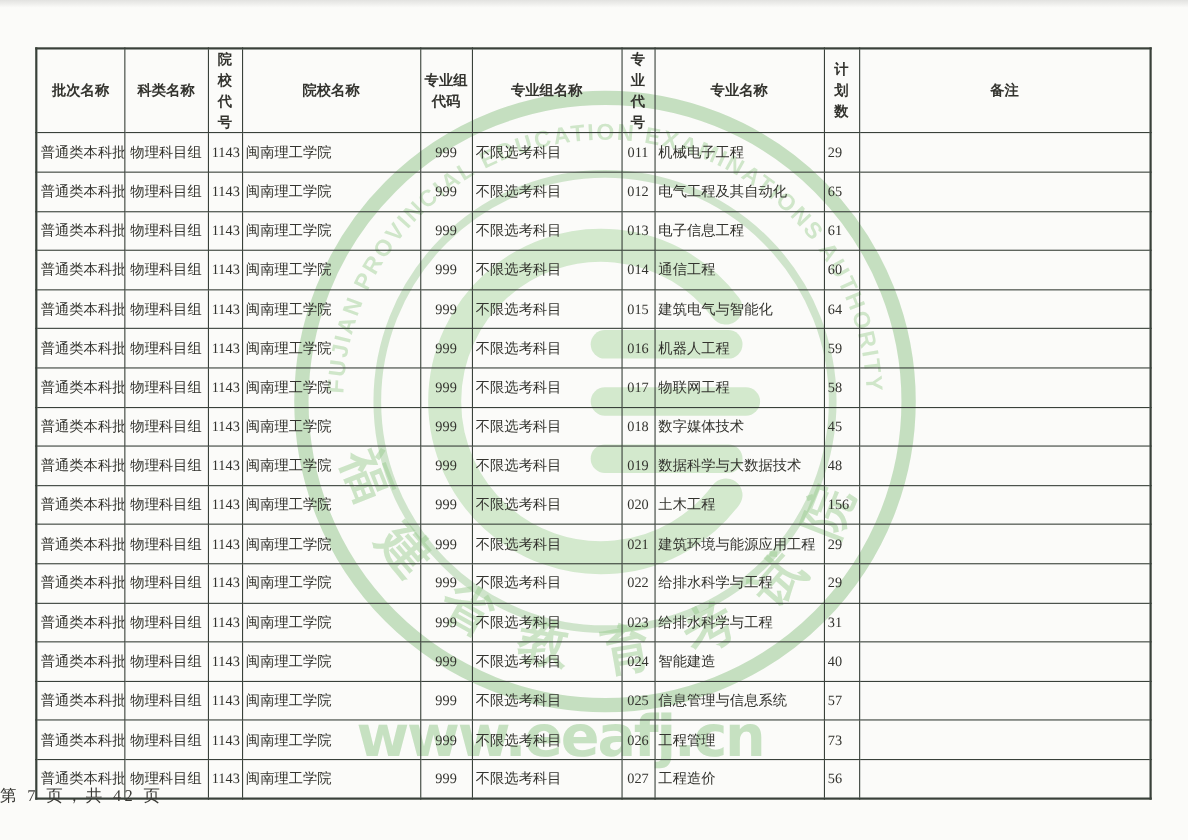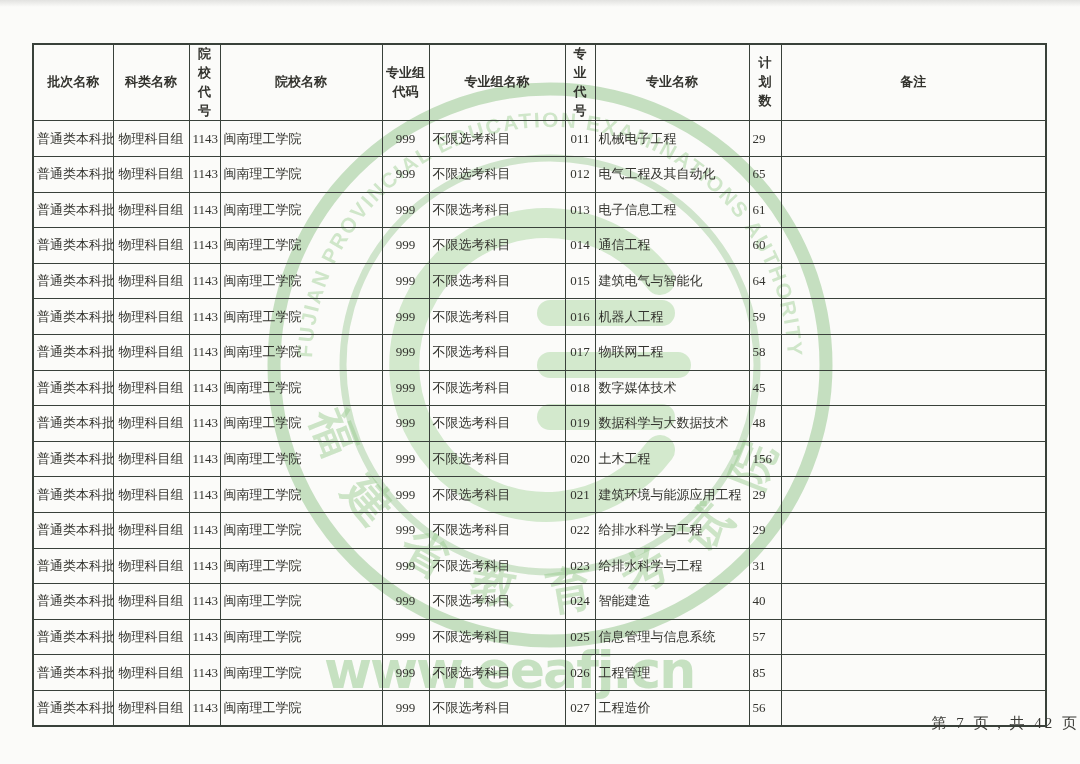--- a/index.html
+++ b/index.html
@@ -58,21 +58,21 @@
     white-space:pre-line;text-align:center;
     font-weight:600;line-height:1.45;
   }
   .plan tbody tr{height:35.6px;}
   .c-center{text-align:center;padding:0 1px;}
   .c-left{text-align:left;padding-left:5px;}
   .c-right{padding-right:3px;}
   
   .footer{
     position:absolute;left:0;top:714px;width:100%;z-index:1;
-    text-align:right;font-size:15px;color:#3a3a36;letter-spacing:3px;
+    text-align:left;font-size:15px;color:#3a3a36;letter-spacing:3px;
   }
 </style>
 </head>
 <body>
 
 <div class="page">
   <div class="top-edge"></div>
 
   <svg class="seal" viewBox="0 0 640 640" aria-hidden="true">
     <defs>
@@ -311,21 +311,21 @@
   </tr>
         <tr>
     <td class="c-center">普通类本科批</td>
     <td class="c-center">物理科目组</td>
     <td class="c-center">1143</td>
     <td class="c-left">闽南理工学院</td>
     <td class="c-center">999</td>
     <td class="c-left">不限选考科目</td>
     <td class="c-center">026</td>
     <td class="c-left">工程管理</td>
-    <td class="c-right">85</td>
+    <td class="c-right">73</td>
     <td class="c-left"></td>
   </tr>
         <tr>
     <td class="c-center">普通类本科批</td>
     <td class="c-center">物理科目组</td>
     <td class="c-center">1143</td>
     <td class="c-left">闽南理工学院</td>
     <td class="c-center">999</td>
     <td class="c-left">不限选考科目</td>
     <td class="c-center">027</td>

